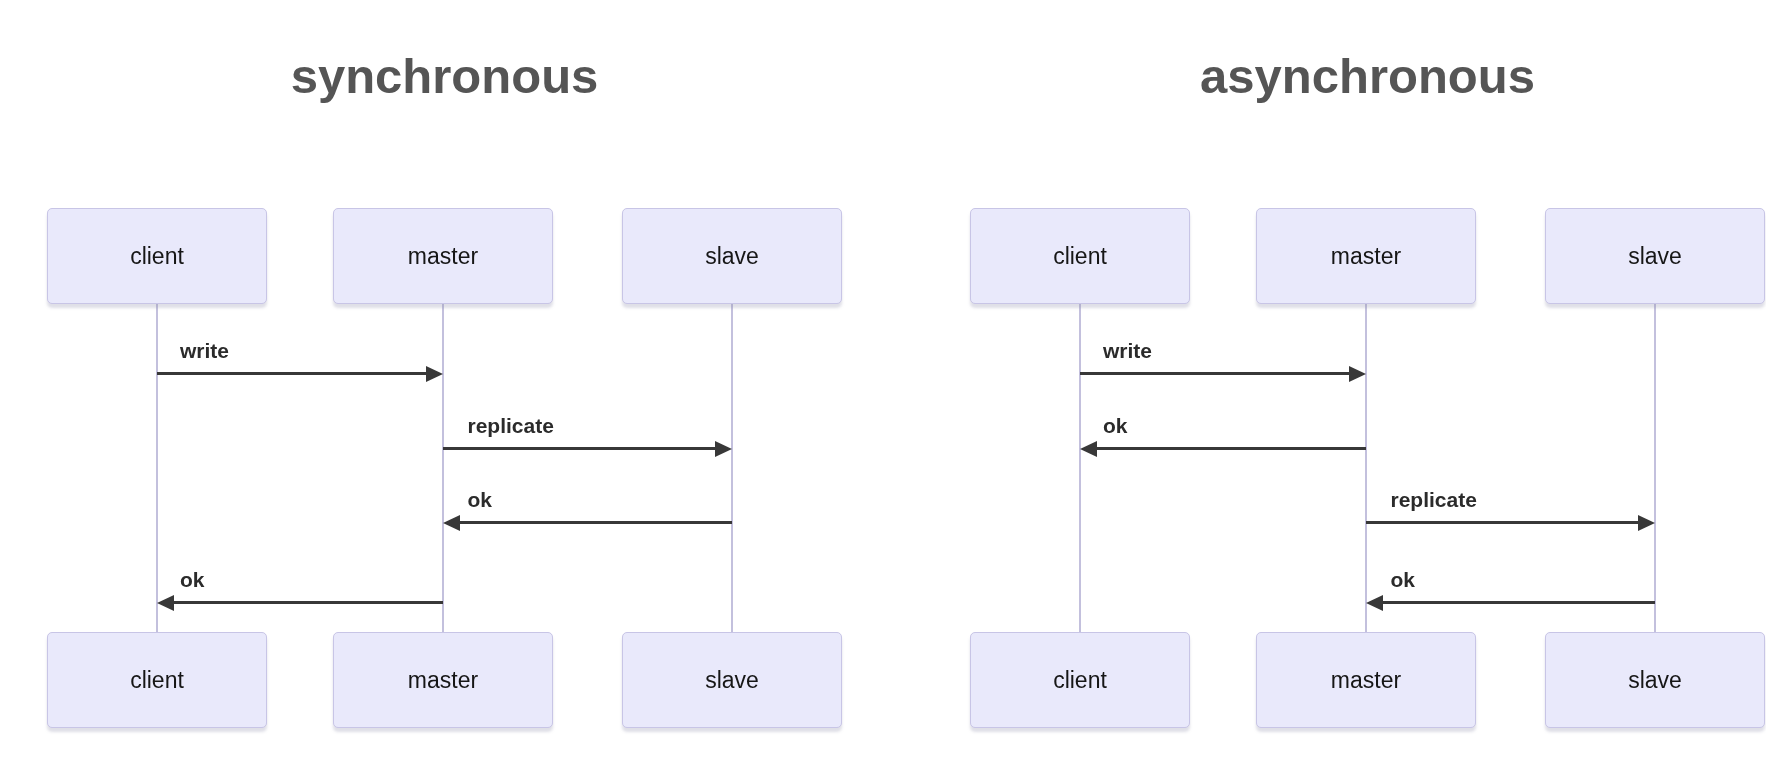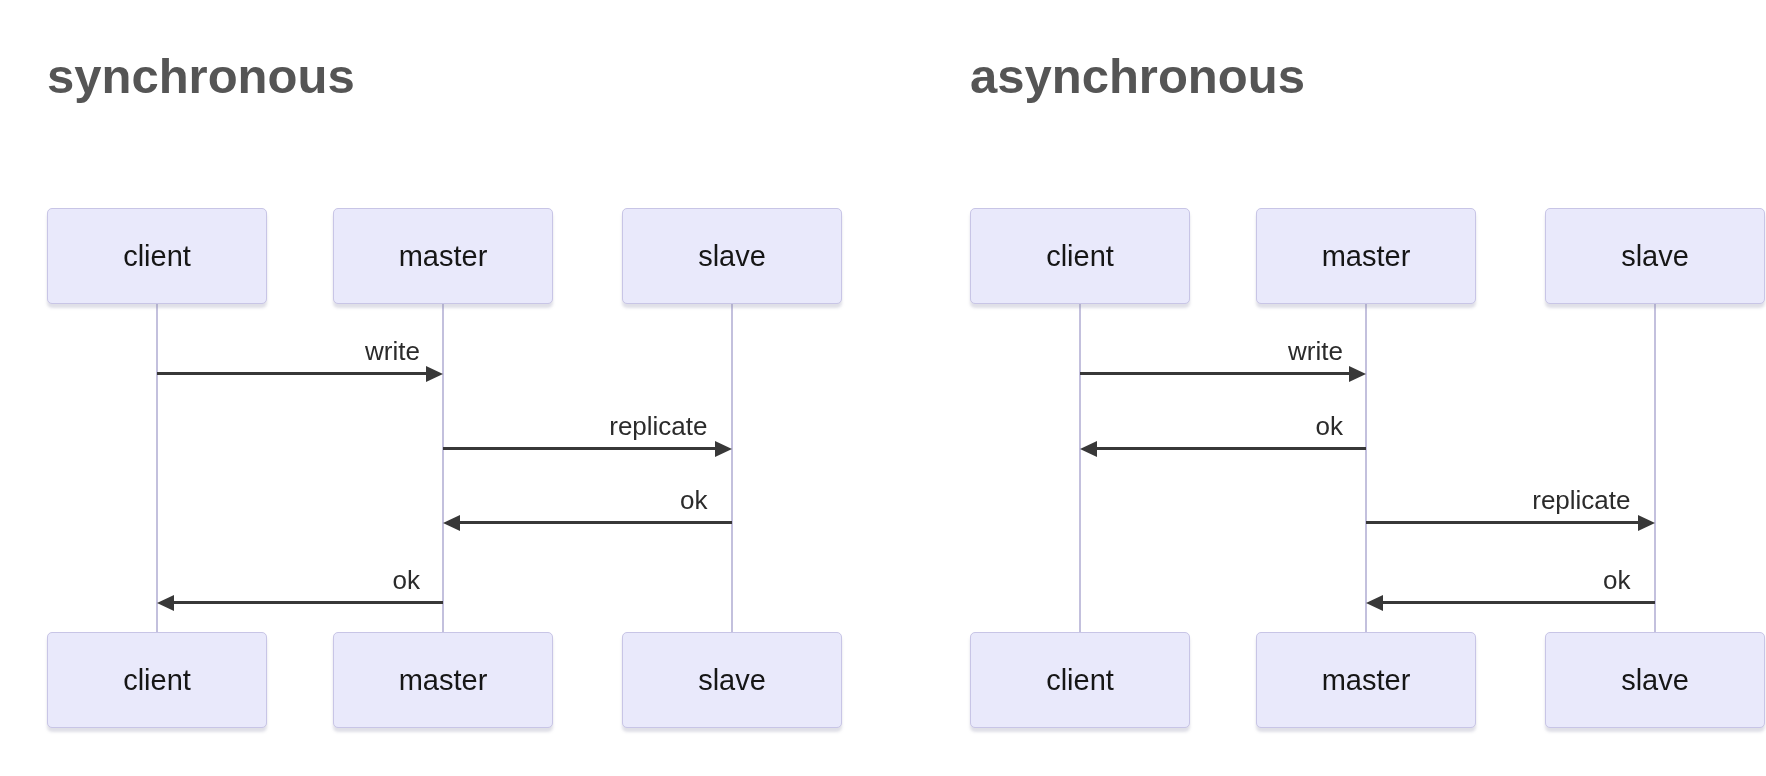--- a/index.html
+++ b/index.html
@@ -6,42 +6,42 @@
   html, body { width:1766px; height:776px; overflow:hidden; }
   body { position:relative; background:var(--background,#fff); font-family:"Liberation Sans", sans-serif; }
 
   .stage   { position:absolute; left:0; top:0; width:1766px; height:776px; }
   .panel   { position:absolute; top:0; width:795px; height:776px; }
   .panel-0 { left:47px; }
   .panel-1 { left:970px; }
 
   .title {
     position:absolute; top:46px; left:0; width:100%;
-    text-align:left; font-size:49px; font-weight:700;
+    text-align:center; font-size:49px; font-weight:700;
     color:var(--title-text,#555); line-height:60px;
   }
 
   .actor-box {
     position:absolute; width:220px; height:96px;
     background:var(--actor-fill,#e9e9fb);
     border:1px solid var(--actor-border,#c8c5e6);
     border-radius:5px;
     box-shadow:0 4px 3px rgba(139,139,170,0.28);
     display:flex; align-items:center; justify-content:center;
   }
-  .actor-label { font-size:29px; color:var(--actor-text,#161616); }
+  .actor-label { font-size:23px; color:var(--actor-text,#161616); }
 
   .lifeline {
     position:absolute; top:304px; height:329px; width:1.5px;
     background:var(--lifeline,#c3c0dd);
   }
 
   .msg-label {
-    position:absolute; width:240px; text-align:right;
-    font-size:26px; font-weight:400; line-height:26px;
+    position:absolute; width:240px; text-align:left;
+    font-size:21px; font-weight:700; line-height:26px;
     color:var(--message-text,#2b2b2b);
   }
   .msg-line { position:absolute; height:2.5px; background:var(--arrow,#383838); }
   .msg-head {
     position:absolute; width:0; height:0;
     border-top:8px solid transparent; border-bottom:8px solid transparent;
   }
   .msg-head.dir-right { border-left:17px solid var(--arrow,#383838); }
   .msg-head.dir-left  { border-right:17px solid var(--arrow,#383838); }
 </style>

